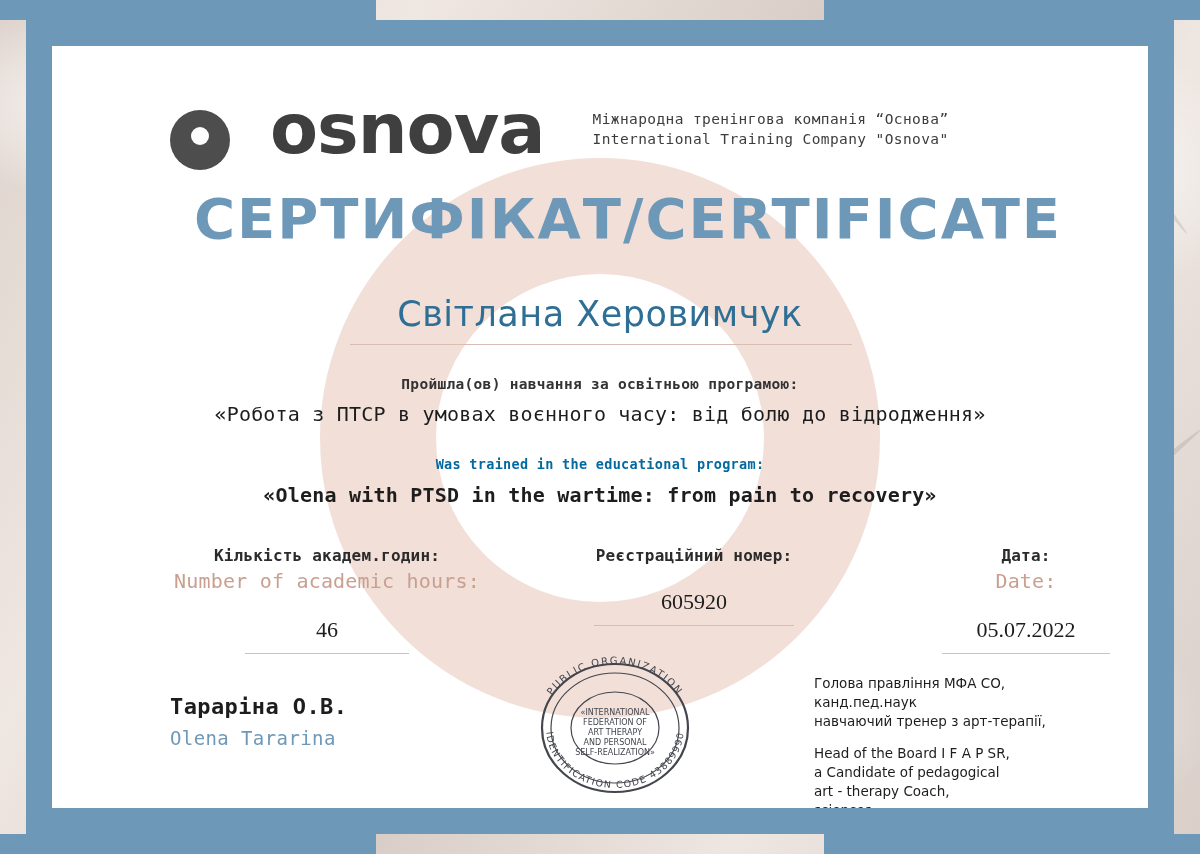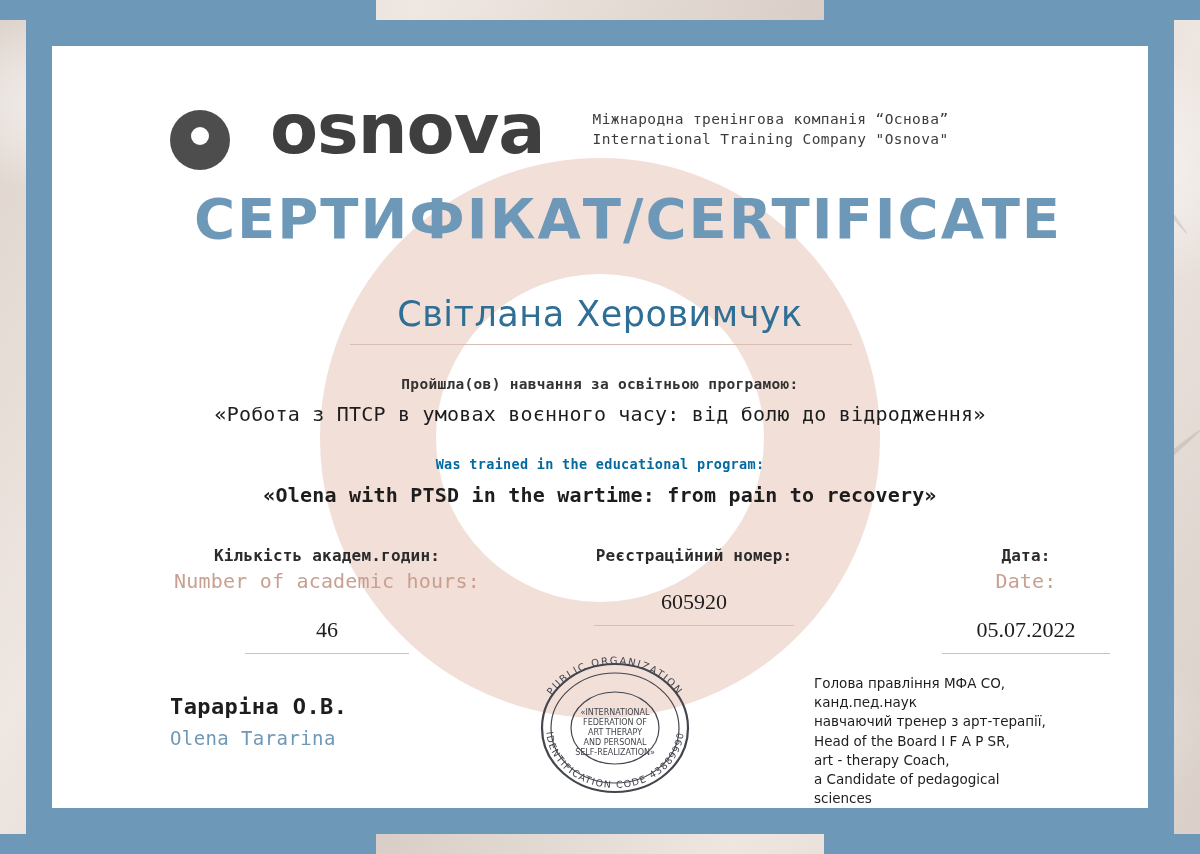--- a/index.html
+++ b/index.html
@@ -335,21 +335,21 @@
   .role {
     position: absolute;
     left: 762px;
     top: 628px;
     width: 300px;
     font-family: "DejaVu Sans", sans-serif;
     font-size: 13.5px;
     line-height: 19px;
     color: #1d1d1d;
   }
-  .role .en { margin-top: 1px; }
+  .role .en { margin-top: 13px; }
 </style>
 </head>
 <body>
 
 <div class="page">
 
   <div class="marble">
     <div class="vein" style="left:-40px; top:120px; width:420px; height:10px; transform:rotate(38deg);"></div>
     <div class="vein" style="left:60px; top:420px; width:320px; height:7px; transform:rotate(-24deg);"></div>
     <div class="vein" style="left:880px; top:80px; width:380px; height:8px; transform:rotate(52deg);"></div>
@@ -442,20 +442,20 @@
           <text x="95" y="93" text-anchor="middle" font-family="DejaVu Sans, sans-serif" font-size="8" fill="#44464e">AND PERSONAL</text>
           <text x="95" y="103" text-anchor="middle" font-family="DejaVu Sans, sans-serif" font-size="8" fill="#44464e">SELF-REALIZATION»</text>
         </svg>
       </div>
 
       <div class="role">
         <div>Голова правління МФА СО,</div>
         <div>канд.пед.наук</div>
         <div>навчаючий  тренер з арт-терапії,</div>
         <div class="en">Head of the Board I F A P SR,</div>
+        <div>a Candidate of pedagogical</div>
         <div>art - therapy Coach,</div>
-        <div>a Candidate of pedagogical</div>
         <div>sciences</div>
       </div>
 
     </div>
   </div>
 </div>
 
 </body></html>

